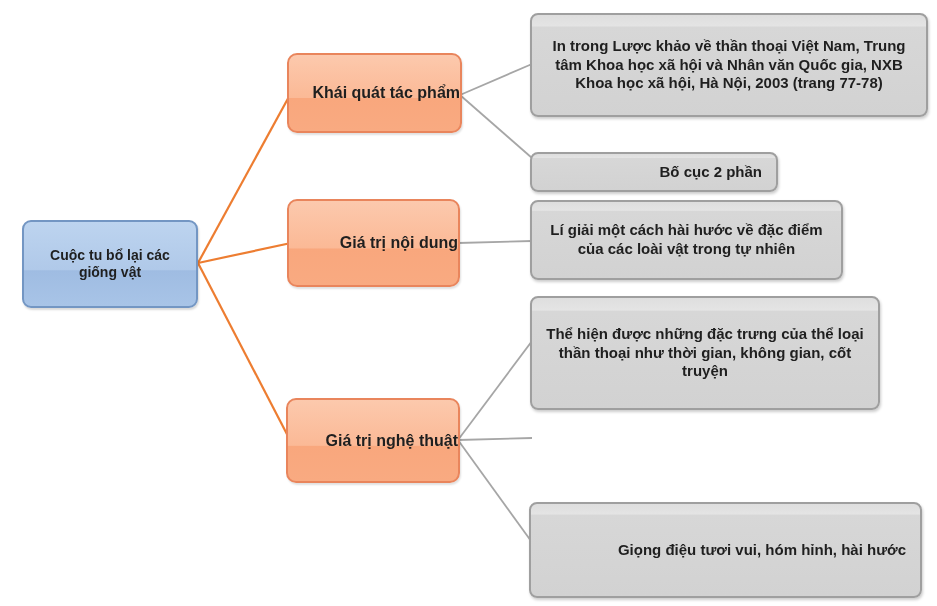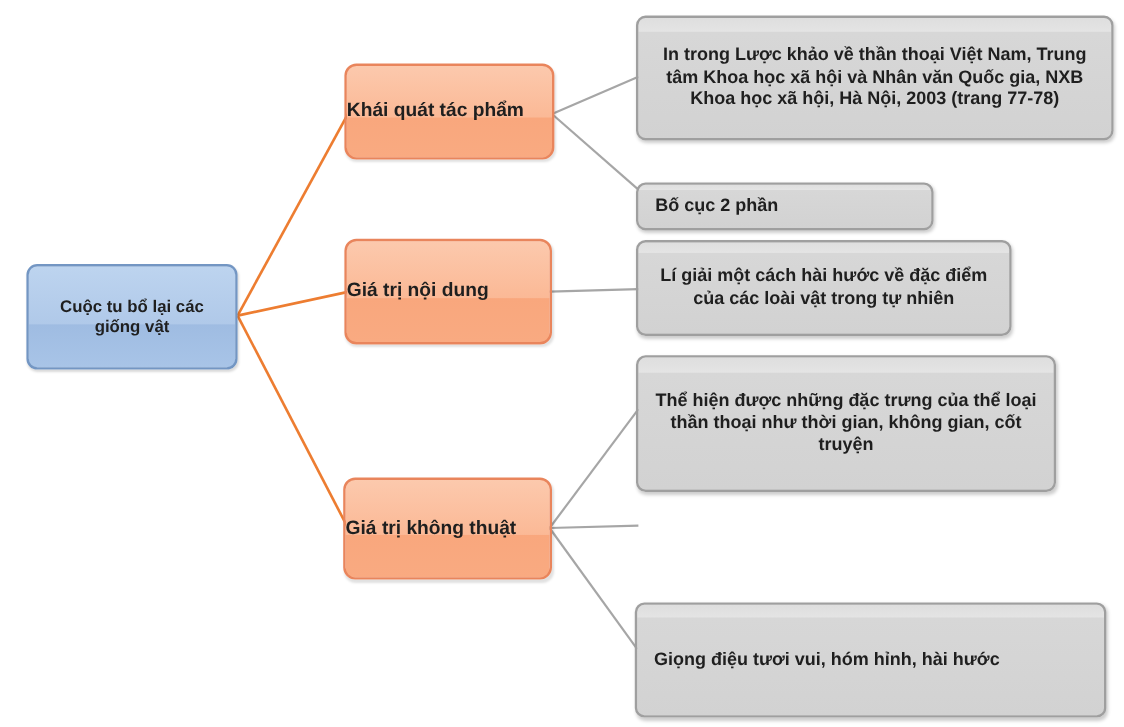--- a/index.html
+++ b/index.html
@@ -14,21 +14,21 @@
   .edges {
     position: absolute;
     left: 0; top: 0;
     width: 937px; height: 606px;
     pointer-events: none;
   }
   .node {
     position: absolute;
     display: flex;
     align-items: center;
-    justify-content: flex-start;
+    justify-content: flex-end;
     text-align: center;
     box-sizing: border-box;
     color: #1f1f1f;
     line-height: 1.25;
   }
   .node.root {
     left: 22px; top: 220px; width: 176px; height: 88px;
     background: linear-gradient(180deg, #bdd4ef 0%, #b0c9e9 57%, #9fbce2 58%, #a8c4e7 100%);
     border: 2px solid #7396c3;
     border-radius: 9px;
@@ -88,21 +88,21 @@
     <span>Cuộc tu bổ lại các giống vật</span>
   </div>
 
   <div class="node branch" id="branch-0">
     <span>Khái quát tác phẩm</span>
   </div>
   <div class="node branch" id="branch-1">
     <span>Giá trị nội dung</span>
   </div>
   <div class="node branch" id="branch-2">
-    <span>Giá trị không thuật</span>
+    <span>Giá trị nghệ thuật</span>
   </div>
 
   <div class="node leaf" id="leaf-0-0">
     <span>In trong Lược khảo về thần thoại Việt Nam, Trung tâm Khoa học xã hội và Nhân văn Quốc gia, NXB Khoa học xã hội, Hà Nội, 2003 (trang 77-78)</span>
   </div>
   <div class="node leaf" id="leaf-0-1">
     <span>Bố cục 2 phần</span>
   </div>
   <div class="node leaf" id="leaf-1-0">
     <span>Lí giải một cách hài hước về đặc điểm của các loài vật trong tự nhiên</span>

